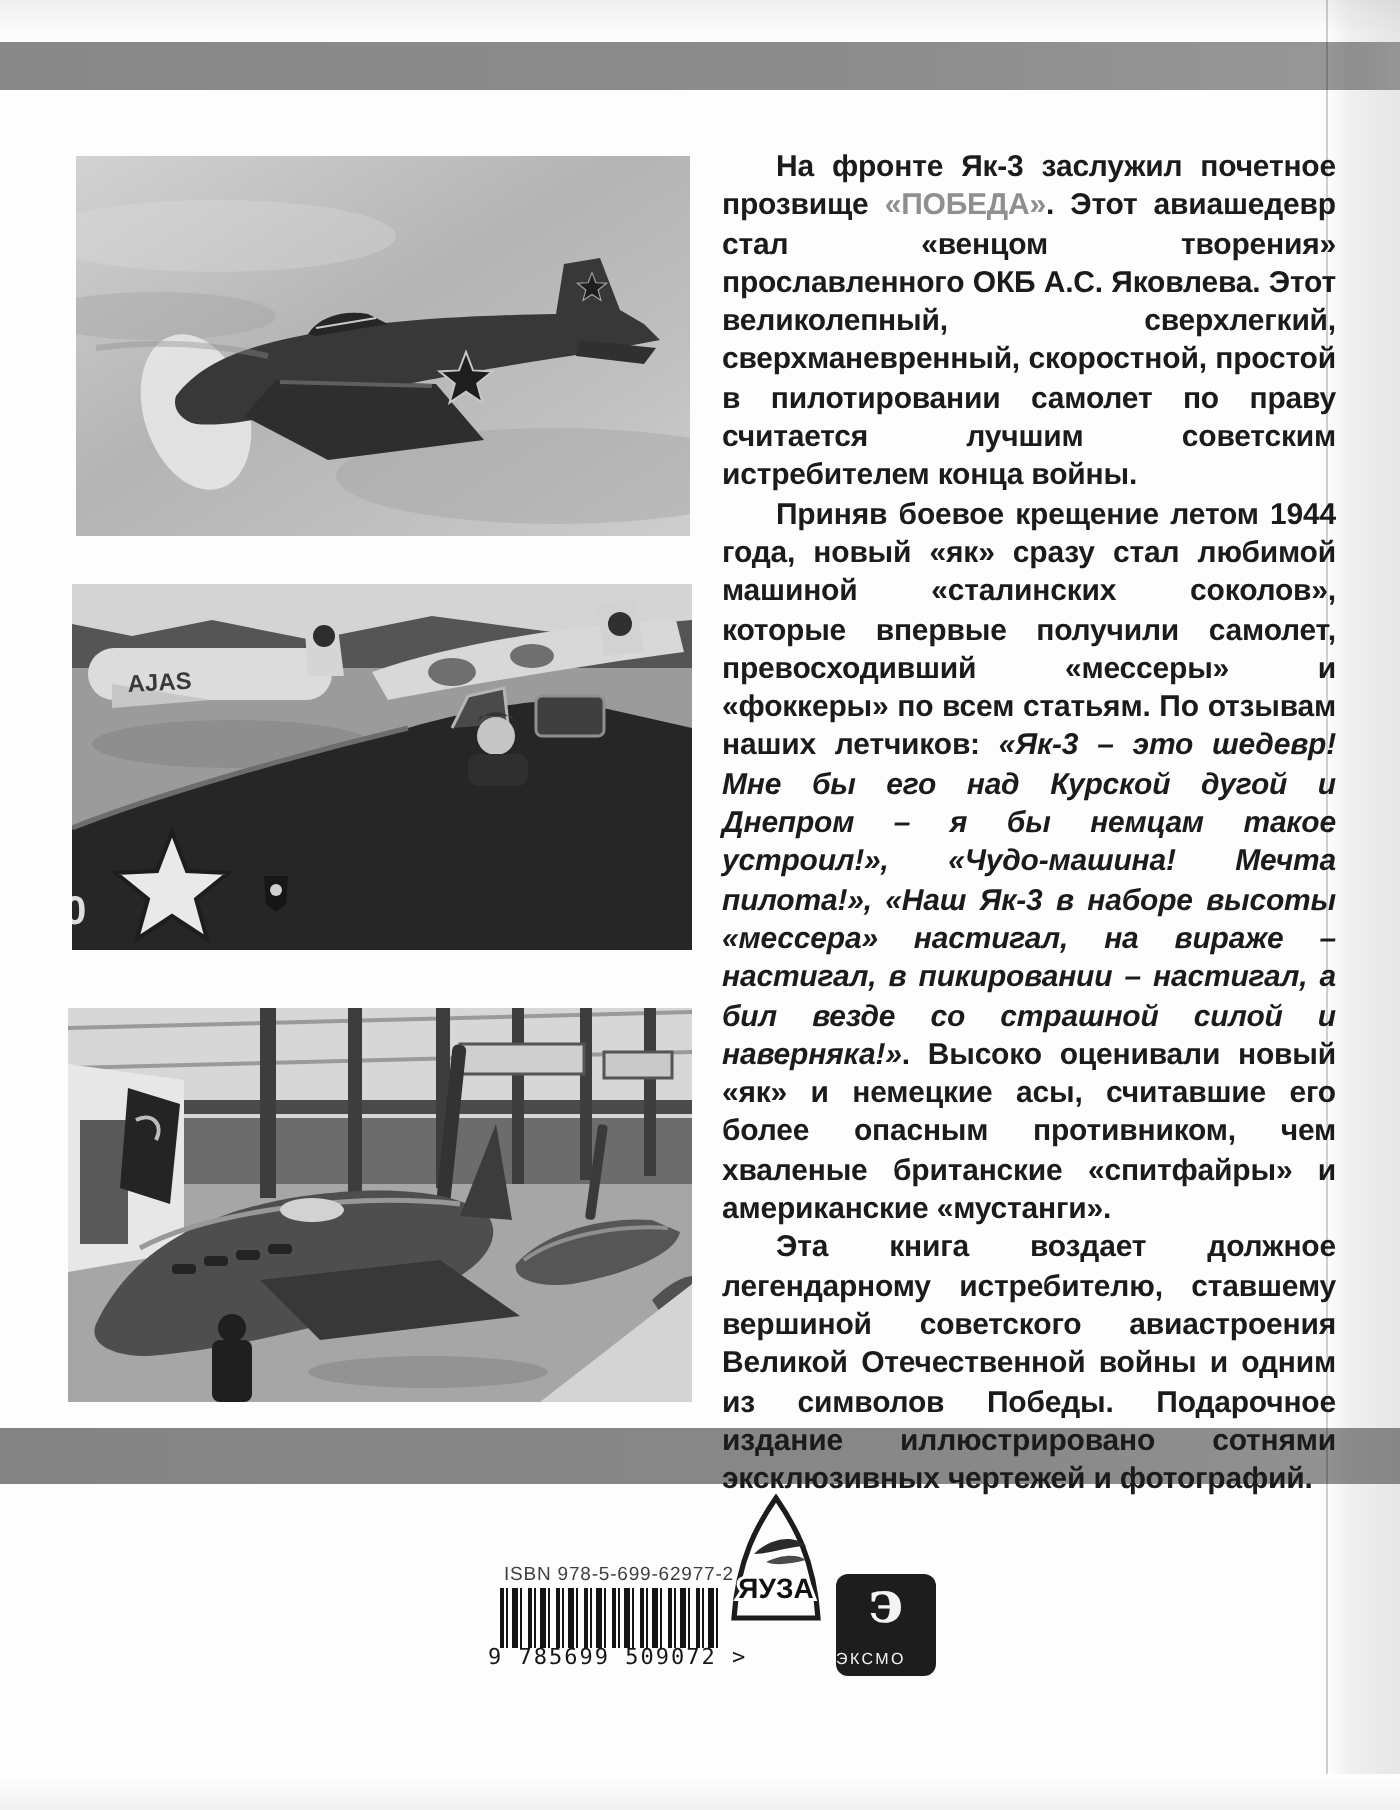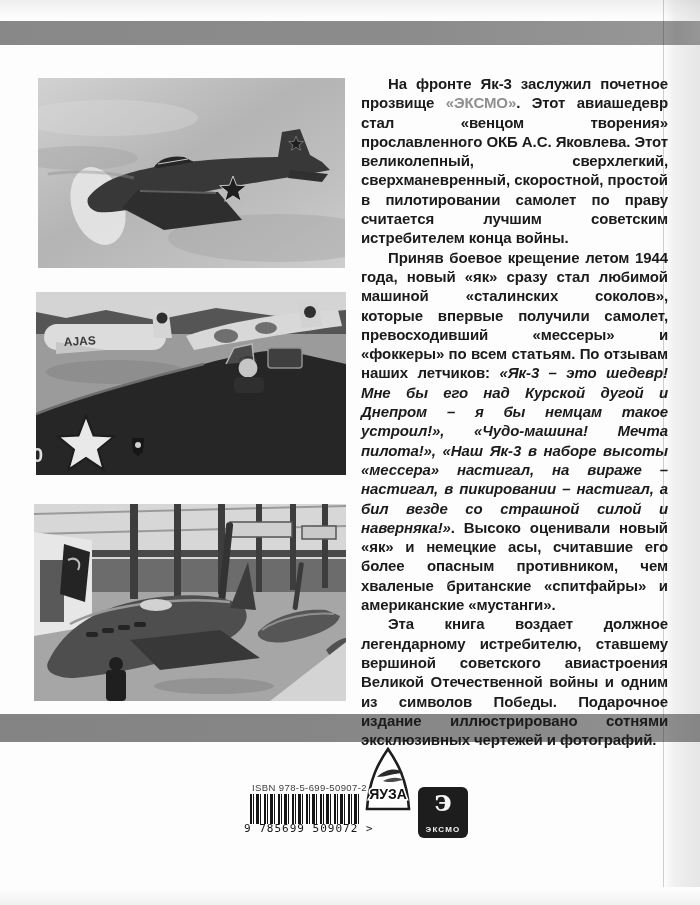--- a/index.html
+++ b/index.html
@@ -39,22 +39,22 @@
     font-family:"DejaVu Sans Mono",monospace;font-size:11px;color:#161616;
     letter-spacing:1px;white-space:nowrap;}
 
   .yauza{position:absolute;left:359px;top:747px;width:58px;height:66px;}
   .yauza svg{display:block;width:100%;height:100%;}
 
   .eksmo{position:absolute;left:418px;top:787px;width:50px;height:51px;
     background:#1d1d1d;border-radius:6px;}
   .eksmo .glyph{position:absolute;left:0;top:-3px;width:100%;text-align:center;
     color:#f4f4f4;font-size:29px;font-weight:700;font-family:"DejaVu Serif",serif;}
-  .eksmo .word{position:absolute;left:0;bottom:4px;width:100%;text-align:center;
-    color:#f4f4f4;font-size:8px;font-weight:700;letter-spacing:1.2px;}
+  .eksmo .word{position:absolute;left:0;bottom:4px;width:100%;
+    color:#f4f4f4;font-size:8px;font-weight:400;letter-spacing:1.2px;}
 </style>
 </head>
 <body style="--ink: #1b1b1b; --hl: #8f8f8f;">
 
 <div class="edge-top"></div>
 
 <div class="band top"></div>
 <div class="band bottom"></div>
 
 <div class="photo" id="photo1">
@@ -182,26 +182,26 @@
 
     <polygon points="236,197 312,138 312,197" fill="#d4d4d4"></polygon>
     <ellipse cx="180" cy="182" rx="60" ry="8" fill="#8b8b8b" opacity="0.7"></ellipse>
 
     <circle cx="82" cy="160" r="7" fill="#1f1f1f"></circle>
     <rect x="72" y="166" width="20" height="31" rx="4" fill="#1f1f1f"></rect>
   </svg>
 </div>
 
 <div class="textcol">
-    <p class="para"><span>На фронте Як-3 заслужил почетное прозвище </span><span class="gray">«ЭКСМО»</span><span>. Этот авиашедевр стал «венцом творения» прославленного ОКБ А.С. Яковлева. Этот великолепный, сверхлегкий, сверхманевренный, скоростной, простой в пилотировании самолет по праву считается лучшим советским истребителем конца войны.</span></p>
+    <p class="para"><span>На фронте Як-3 заслужил почетное прозвище </span><span class="gray">«ПОБЕДА»</span><span>. Этот авиашедевр стал «венцом творения» прославленного ОКБ А.С. Яковлева. Этот великолепный, сверхлегкий, сверхманевренный, скоростной, простой в пилотировании самолет по праву считается лучшим советским истребителем конца войны.</span></p>
     <p class="para"><span>Приняв боевое крещение летом 1944 года, новый «як» сразу стал любимой машиной «сталинских соколов», которые впервые получили самолет, превосходивший «мессеры» и «фоккеры» по всем статьям. По отзывам наших летчиков: </span><span class="i">«Як-3 – это шедевр! Мне бы его над Курской дугой и Днепром – я бы немцам такое устроил!», «Чудо-машина! Мечта пилота!», «Наш Як-3 в наборе высоты «мессера» настигал, на вираже – настигал, в пикировании – настигал, а бил везде со страшной силой и наверняка!»</span><span>. Высоко оценивали новый «як» и немецкие асы, считавшие его более опасным противником, чем хваленые британские «спитфайры» и американские «мустанги».</span></p>
     <p class="para"><span>Эта книга воздает должное легендарному истребителю, ставшему вершиной советского авиастроения Великой Отечественной войны и одним из символов Победы. Подарочное издание иллюстрировано сотнями эксклюзивных чертежей и фотографий.</span></p>
   </div>
 
-<div class="isbn">ISBN 978-5-699-50907-2</div>
+<div class="isbn">ISBN 978-5-699-62977-2</div>
 <div class="barcode"></div>
 <div class="barcode-digits">9 785699 509072 &gt;</div>
 
 <div class="yauza">
   <svg viewBox="0 0 58 66">
     <path d="M29,2 C20,15 10,32 8,62 L50,62 C48,32 38,15 29,2 Z" fill="none" stroke="#1c1c1c" stroke-width="2.6"></path>
     <path d="M18,30 C26,22 38,20 44,26 C36,26 26,30 18,30 Z" fill="#2a2a2a"></path>
     <path d="M24,34 C32,30 40,30 44,33 C36,35 29,36 24,34 Z" fill="#4a4a4a"></path>
     <text x="29" y="52" text-anchor="middle" font-size="14" font-weight="700" fill="#111" style="paint-order:stroke" stroke="#ffffff" stroke-width="3">ЯУЗА</text>
   </svg>

